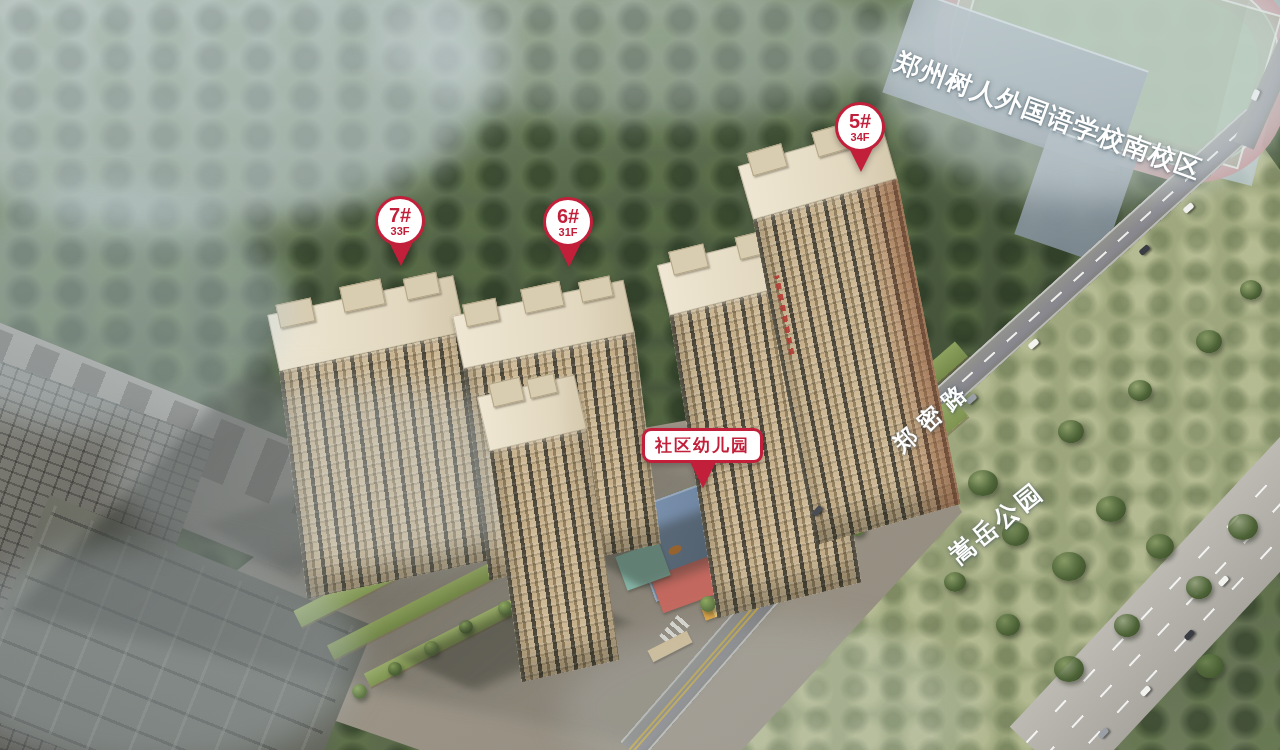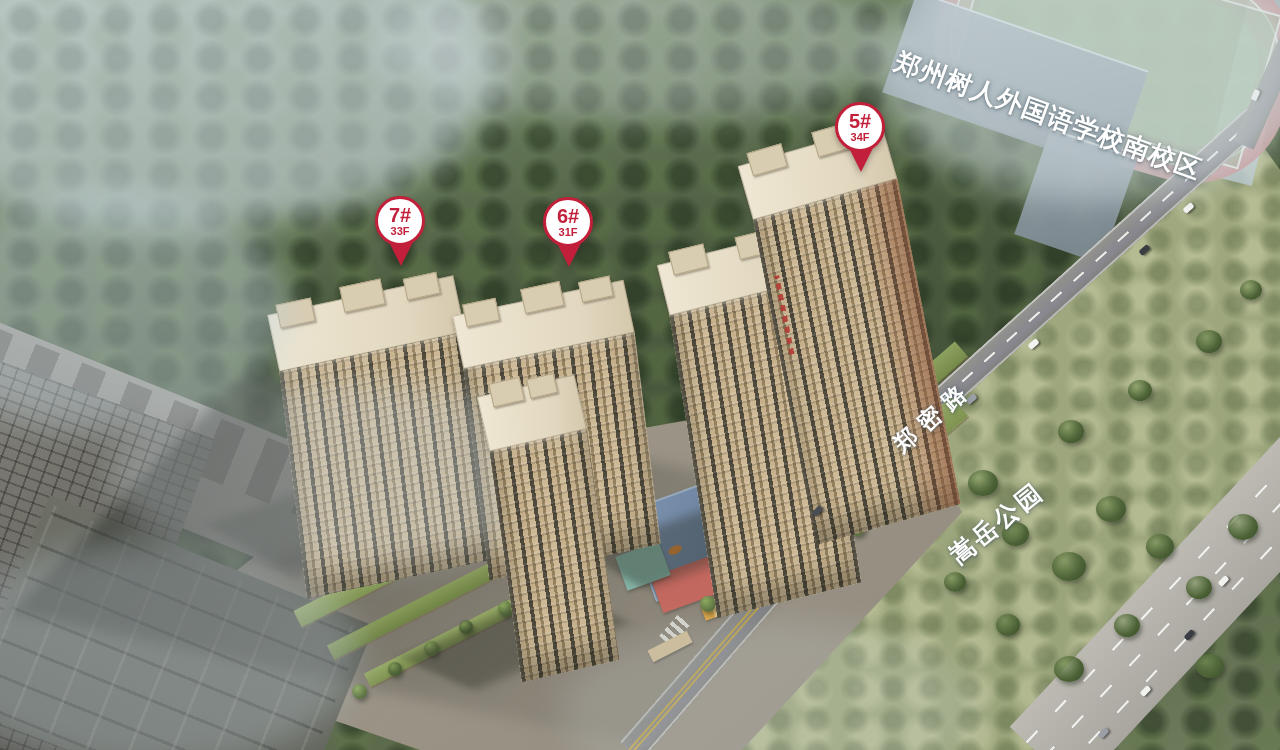--- a/index.html
+++ b/index.html
@@ -291,18 +291,22 @@
     </div>
   </div>
   <div class="pin" style="left:835px;top:102px;">
     <div class="pin-tail"></div>
     <div class="pin-circle">
       <span class="pin-num">5#</span>
       <span class="pin-floor">34F</span>
     </div>
   </div>
 
+  <div class="sign" style="left:642px;top:428px;">
+    <div class="sign-tail"></div>
+    <div class="sign-box">社区幼儿园</div>
+  </div>
 
   <div class="maplabel lbl-school">郑州树人外国语学校南校区</div>
   <div class="maplabel lbl-road">郑密路</div>
   <div class="maplabel lbl-park">嵩岳公园</div>
 
 </div>
 
 </body></html>

